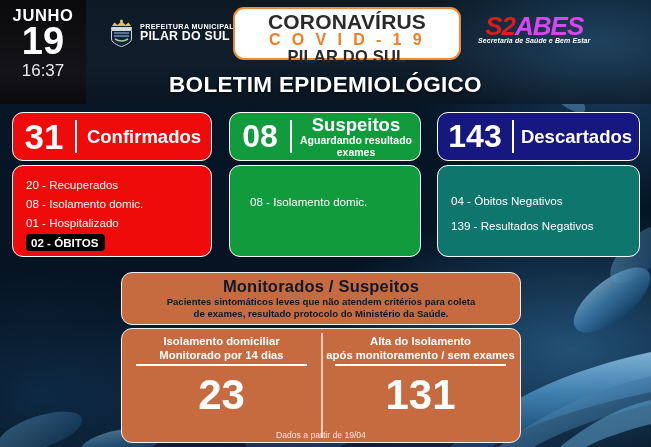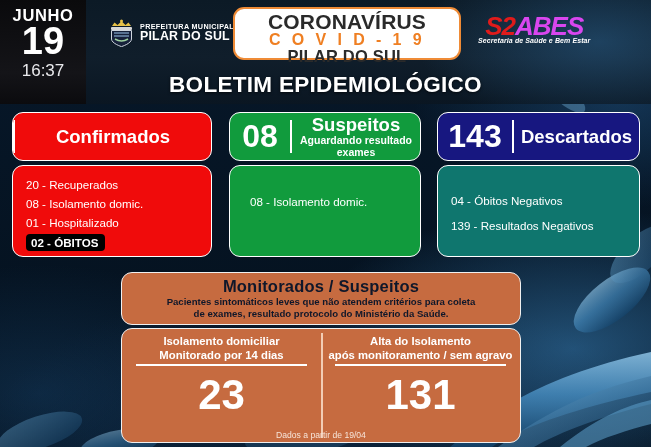--- a/index.html
+++ b/index.html
@@ -208,20 +208,21 @@
   <div class="abes-main">
     <span class="abes-s2">S2</span><span class="abes-ab">ABES</span>
   </div>
   <div class="abes-sub">Secretaria de Saúde e Bem Estar</div>
 </div>
 
 <div class="boletim">BOLETIM EPIDEMIOLÓGICO</div>
 
 <div class="panel" id="p-red">
   <div class="p-head">
+    <div class="p-num">31</div>
     <div class="p-div"></div>
     <div class="p-lbl">
       <div class="l1">Confirmados</div>
     </div>
   </div>
   <div class="p-body">
     <div class="row">20 - Recuperados</div>
     <div class="row">08 - Isolamento domic.</div>
     <div class="row">01 - Hospitalizado</div>
     <div class="obit">02 - ÓBITOS</div>
@@ -265,19 +266,19 @@
   <div class="mon-body">
     <div class="mon-col">
       <div class="mc-l">Isolamento domiciliar</div>
       <div class="mc-l">Monitorado por 14 dias</div>
       <div class="mc-u"></div>
       <div class="mc-n">23</div>
     </div>
     <div class="mon-vdiv"></div>
     <div class="mon-col">
       <div class="mc-l">Alta do Isolamento</div>
-      <div class="mc-l">após monitoramento / sem agravo</div>
+      <div class="mc-l">após monitoramento / sem exames</div>
       <div class="mc-u"></div>
       <div class="mc-n">131</div>
     </div>
     <div class="mon-foot">Dados a partir de 19/04</div>
   </div>
 </div>
 
 </body></html>

